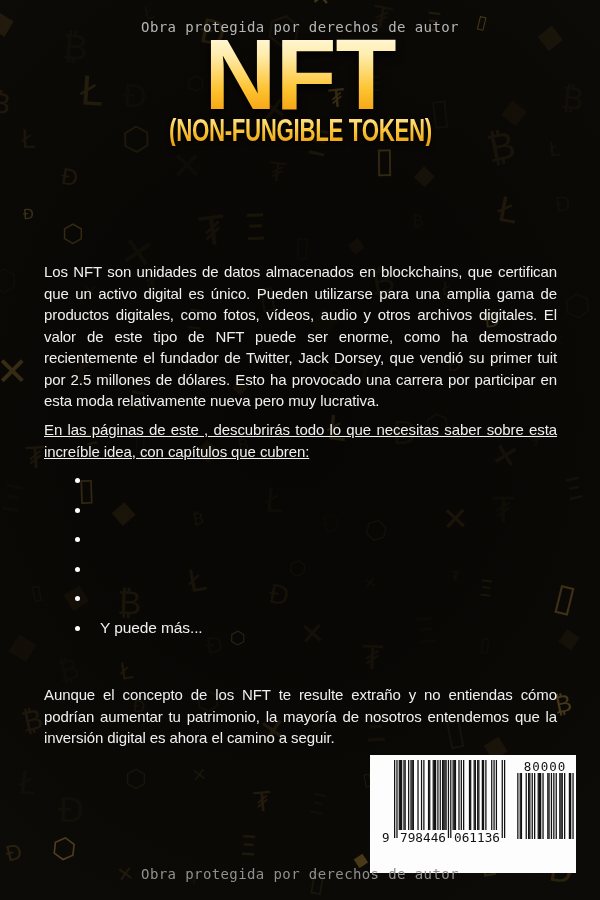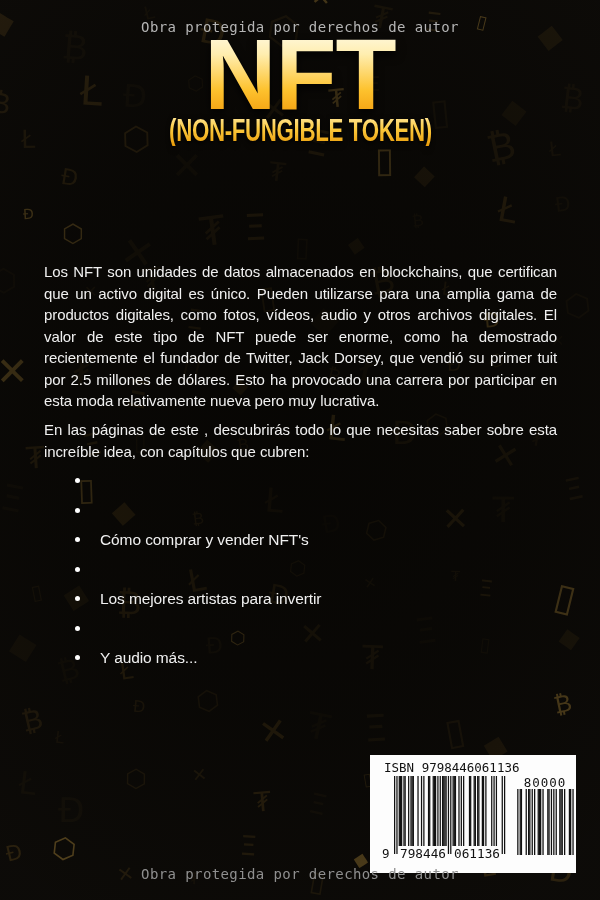--- a/index.html
+++ b/index.html
@@ -50,21 +50,21 @@
     margin:0 0 16px 0;font-size:15.5px;font-weight:bold;color:#ffffff;
     line-height:21px;white-space:nowrap;letter-spacing:-0.1px;
     transform:scaleX(0.96);transform-origin:0 50%;
   }
   .para{
     position:absolute;left:44px;width:513px;z-index:3;
     font-size:15px;line-height:21.5px;color:#f0f0f0;
     text-align:justify;letter-spacing:-0.1px;margin:0;
   }
   .para.p1{top:261px;}
-  .para.p2{top:419px;}
+  .para.p2{top:419px;text-decoration:underline;}
   .para.p3{top:684px;}
   .chapter-list{
     position:absolute;top:470px;left:75px;width:480px;z-index:3;
     list-style:none;margin:0;padding:0;
   }
   .chapter-list li{
     display:flex;align-items:center;height:21px;margin-bottom:8.5px;
     font-size:15.5px;color:#f0f0f0;letter-spacing:-0.1px;
   }
   .bullet-dot{
@@ -241,41 +241,36 @@
 
   <ul class="chapter-list">
     <li>
       <span class="bullet-dot"></span>
       </li>
     <li>
       <span class="bullet-dot"></span>
       </li>
     <li>
       <span class="bullet-dot"></span>
-      <span>Cómo comprar y vender NFT's</span>
-      </li>
-    <li>
-      <span class="bullet-dot"></span>
-      </li>
-    <li>
-      <span class="bullet-dot"></span>
-      <span>Los mejores artistas para invertir</span>
-      </li>
-    <li>
-      <span class="bullet-dot"></span>
-      </li>
-    <li>
-      <span class="bullet-dot"></span>
-      <span>Y audio más...</span>
+      </li>
+    <li>
+      <span class="bullet-dot"></span>
+      </li>
+    <li>
+      <span class="bullet-dot"></span>
+      </li>
+    <li>
+      <span class="bullet-dot"></span>
+      <span>Y puede más...</span>
       </li>
   </ul>
 
+  <p class="para p3">Aunque el concepto de los NFT te resulte extraño y no entiendas cómo podrían aumentar tu patrimonio, la mayoría de nosotros entendemos que la inversión digital es ahora el camino a seguir.</p>
 
   <div class="barcode-box">
-    <div class="isbn-label">ISBN 9798446061136</div>
     <div class="bars-row">
       <svg id="ean13" width="128" height="86" viewBox="0 0 128 86">
           <rect x="12" y="0" width="1.25" height="78" fill="#111"></rect>
           <rect x="14.34" y="0" width="1.25" height="78" fill="#111"></rect>
           <rect x="16.68" y="0" width="1.25" height="70" fill="#111"></rect>
           <rect x="17.85" y="0" width="1.25" height="70" fill="#111"></rect>
           <rect x="19.02" y="0" width="1.25" height="70" fill="#111"></rect>
           <rect x="21.36" y="0" width="1.25" height="70" fill="#111"></rect>
           <rect x="22.53" y="0" width="1.25" height="70" fill="#111"></rect>
           <rect x="26.04" y="0" width="1.25" height="70" fill="#111"></rect>

